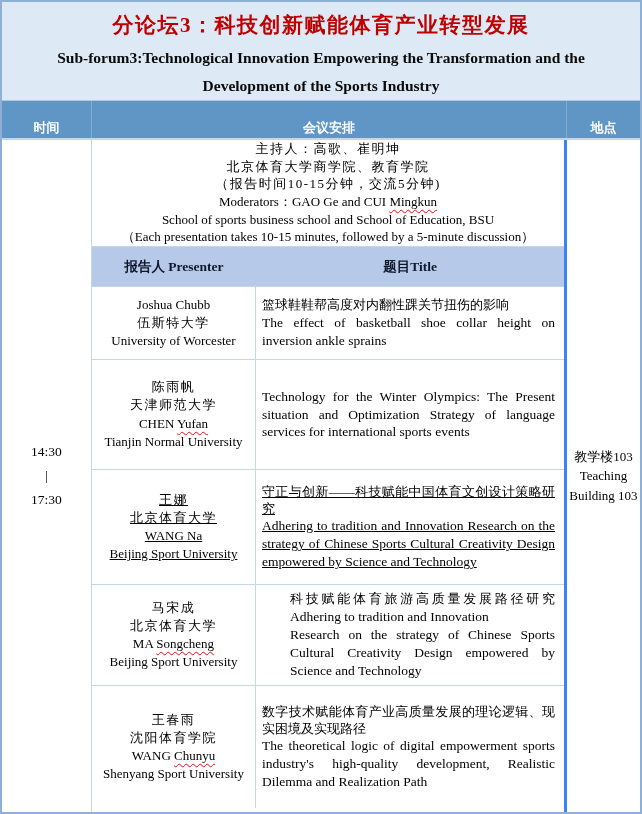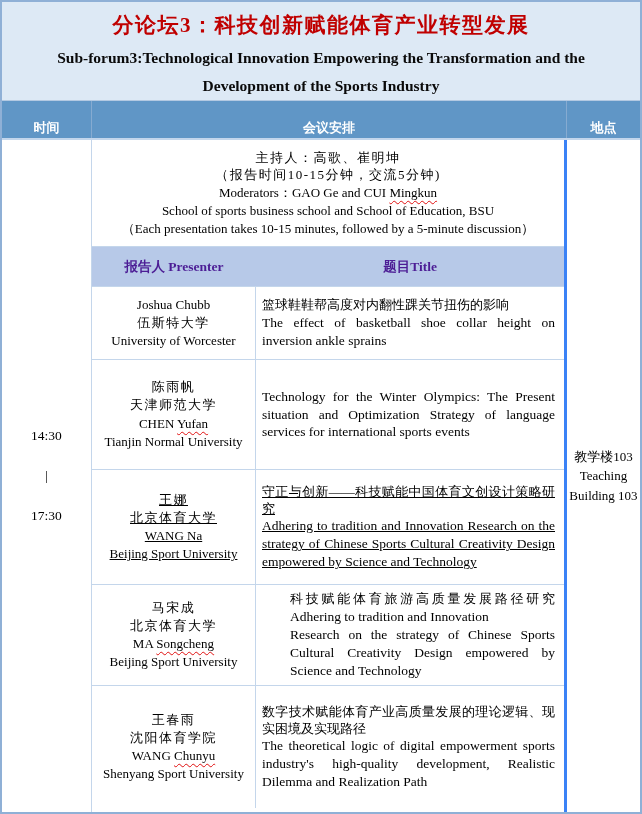--- a/index.html
+++ b/index.html
@@ -25,38 +25,38 @@
   }
   .head-row > div { box-sizing:border-box; padding-top:18px; }
   .col-time  { width:90px; border-right:1px solid #86abd1; }
   .col-mid   { flex:1;    border-right:1px solid #86abd1; }
   .col-venue { width:73px; }
   
   .body-row { display:flex; flex:1; min-height:0; }
   .time-cell {
     width:90px; box-sizing:border-box; border-right:1px solid #c4d6eb;
     display:flex; flex-direction:column; align-items:center; justify-content:center;
-    font-size:13.5px; gap:24px;
+    font-size:13.5px; gap:8px;
   }
   .mid { flex:1; display:flex; flex-direction:column; border-right:3px solid #3b82f6; min-width:0; }
   .venue-cell {
     width:73px; display:flex; align-items:center; justify-content:center;
     text-align:center; font-size:13px; line-height:1.5; padding:0 2px; box-sizing:border-box;
   }
   
   .moderator {
     text-align:center; font-size:13px; line-height:1.36;
     border-bottom:1px solid #c4d6eb; height:107px; box-sizing:border-box;
     display:flex; flex-direction:column; justify-content:center; flex:0 0 auto;
   }
   
   .ptable-head {
     display:flex; background:#b7c9e8; font-weight:bold;
     border-bottom:1px solid #c4d6eb; height:40px; box-sizing:border-box;
-    align-items:center; text-align:center; font-size:13.5px; flex:0 0 auto; color:#4c1d95;
+    align-items:center; text-align:center; font-size:13.5px; flex:0 0 auto; color:#0f172a;
   }
   .ptable-head .c1 { width:164px; }
   .ptable-head .c2 { flex:1; }
   .prow { display:flex; border-bottom:1px solid #c4d6eb; box-sizing:border-box; }
   .prow:last-child { border-bottom:none; flex:1; }
   .prow:nth-child(1){ min-height:73px; }
   .prow:nth-child(2){ min-height:110px; }
   .prow:nth-child(3){ min-height:115px;text-decoration:underline; }
   .prow:nth-child(4){ min-height:101px;gap:28px; }
   .prow:nth-child(5){ min-height:122px; }
@@ -109,20 +109,21 @@
 
     <div class="time-cell">
       <span>14:30</span>
       <span>|</span>
       <span>17:30</span>
     </div>
 
     <div class="mid">
       <div class="moderator">
           <div class="cjk">主持人：高歌、崔明坤</div>
+          <div class="cjk">北京体育大学商学院、教育学院</div>
           <div class="cjk">（报告时间10-15分钟，交流5分钟)</div>
           <div>Moderators：GAO Ge and CUI <span class="spell">Mingkun</span></div>
           <div>School of sports business school and School of Education, BSU</div>
           <div>（Each presentation takes 10-15 minutes, followed by a 5-minute discussion）</div>
         </div>
       <div class="ptable-head">
         <div class="c1">报告人 Presenter</div>
         <div class="c2">题目Title</div>
       </div>
       <div id="rows">

